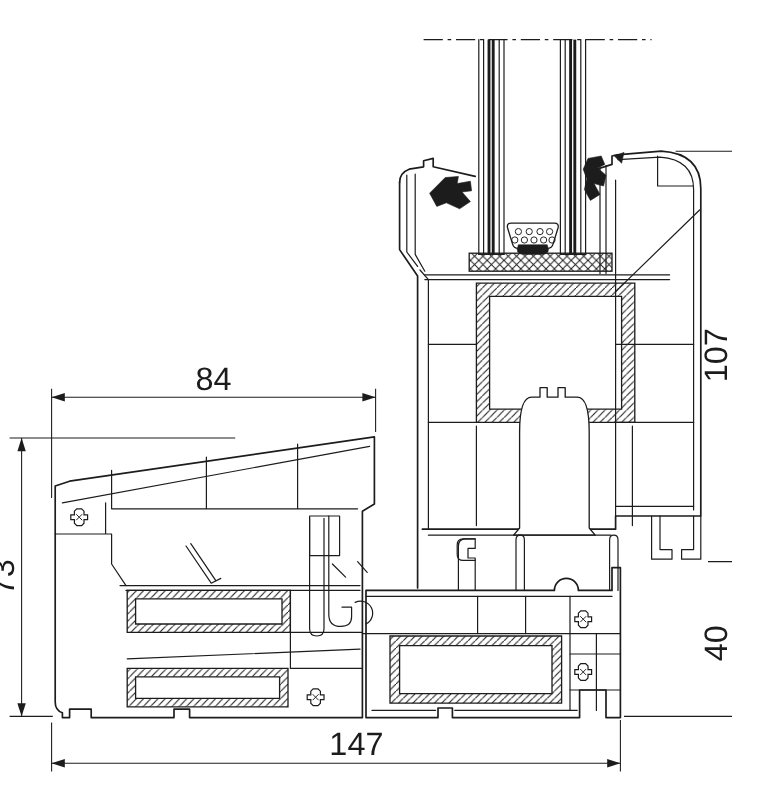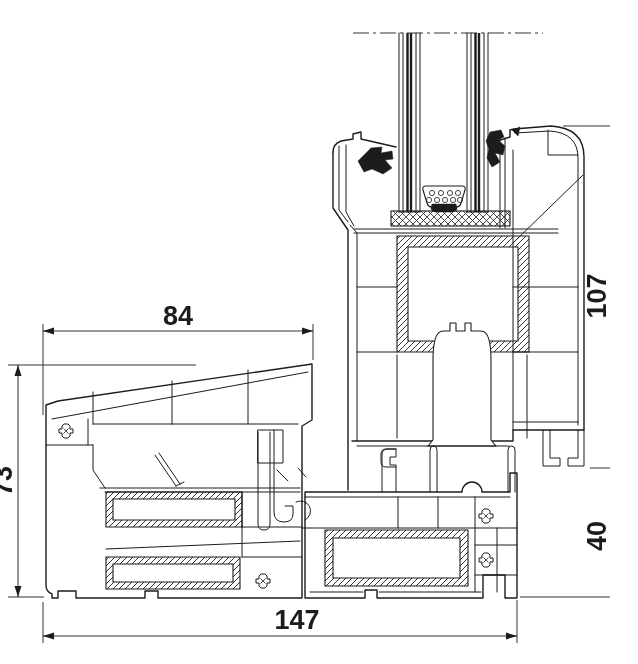--- a/index.html
+++ b/index.html
@@ -1,17 +1,17 @@
 <!DOCTYPE html>
 <html style="--line: #1c1c1c; --bg: #ffffff;"><head>
 <meta charset="utf-8">
 <style>
   :root{ --line:#1c1c1c; --bg:#ffffff; }
   html,body{ margin:0; padding:0; background:var(--bg); }
-  .stage{ width:610px; height:664px; position:relative; background:var(--bg); overflow:hidden;font-weight:bold; }
+  .stage{ width:610px; height:664px; position:relative; background:var(--bg); overflow:hidden; }
   svg{ display:block; }
   
   .ol   { fill:none; stroke:var(--line); stroke-width:1.4; stroke-linejoin:round; stroke-linecap:round; }
   .in   { fill:none; stroke:var(--line); stroke-width:1;   stroke-linejoin:round; stroke-linecap:round; }
   .thin { fill:none; stroke:var(--line); stroke-width:0.8; }
   .dim  { fill:none; stroke:var(--line); stroke-width:0.9; }
   .arr  { fill:var(--line); stroke:none; }
   .blk  { fill:var(--line); stroke:var(--line); stroke-width:0.5; stroke-linejoin:round; }
   .wfill{ fill:var(--bg); stroke:var(--line); stroke-width:1.1; stroke-linejoin:round; }
   .hat  { fill:url(#diagHatch); fill-rule:evenodd; stroke:var(--line); stroke-width:1.1; }

